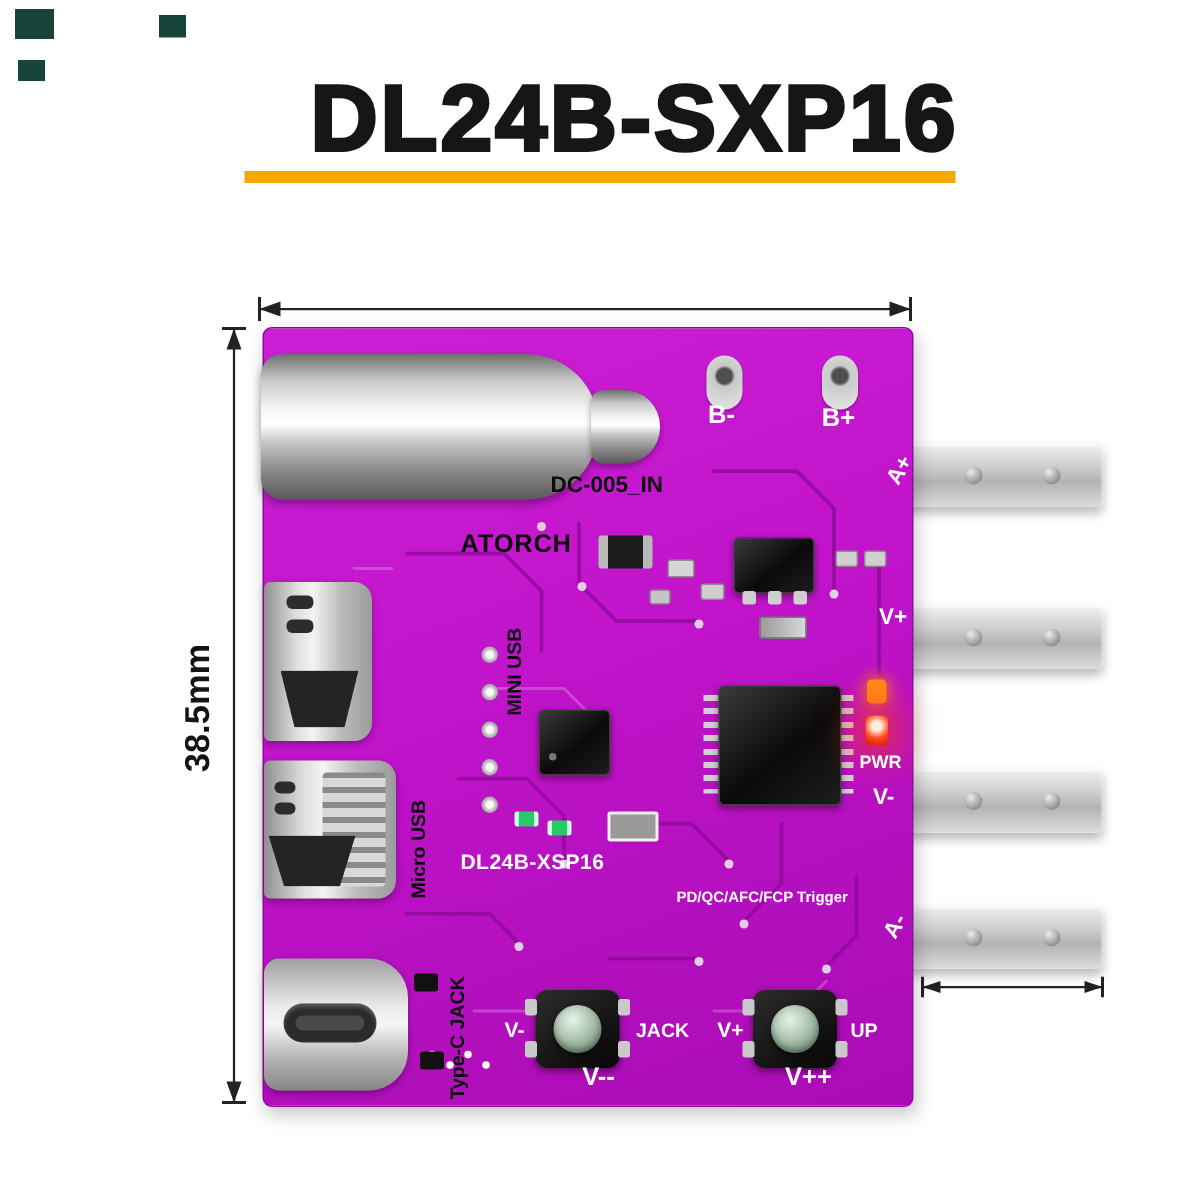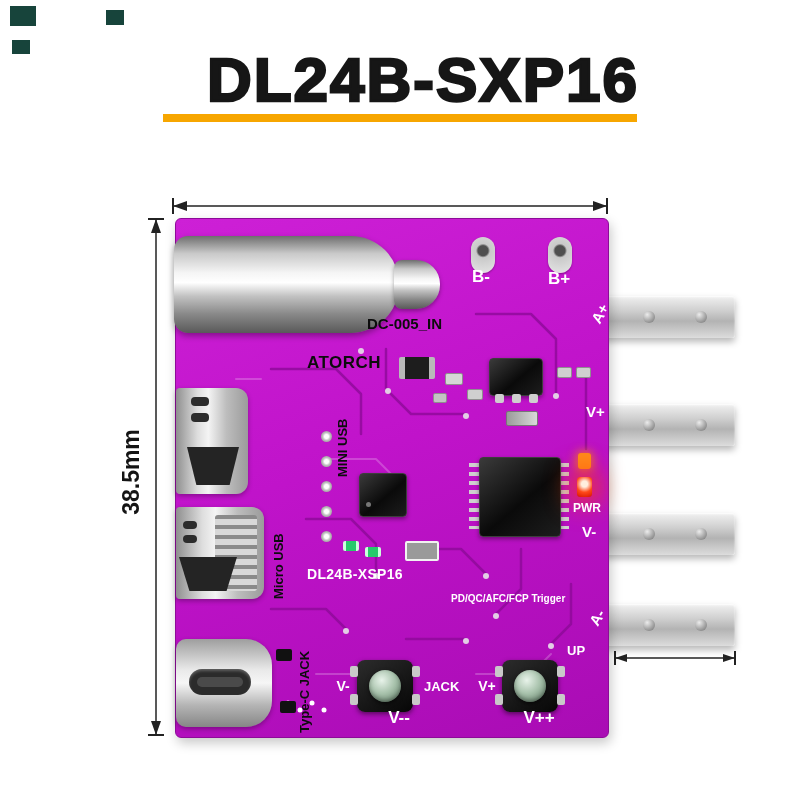--- a/index.html
+++ b/index.html
@@ -301,16 +301,16 @@
   <div class="silk" style="left:424px;top:679px;font-size:13px;z-index:4;">JACK</div>
   <div class="silk" style="left:374px;top:708px;width:50px;text-align:center;font-size:17px;z-index:4;">V--</div>
 
   <div class="silk" style="left:474px;top:678px;width:26px;text-align:center;font-size:14px;z-index:4;">V+</div>
   <div class="btn-base" style="left:502px;top:660px;z-index:3;"></div>
   <div class="btn-pin" style="left:495px;top:666px;z-index:3;"></div>
   <div class="btn-pin" style="left:495px;top:694px;z-index:3;"></div>
   <div class="btn-pin" style="left:557px;top:666px;z-index:3;"></div>
   <div class="btn-pin" style="left:557px;top:694px;z-index:3;"></div>
   <div class="btn-cap" style="left:514px;top:670px;z-index:4;"></div>
-  <div class="silk" style="left:567px;top:643px;font-size:13px;z-index:4;">UP</div>
+  <div class="silk" style="left:567px;top:679px;font-size:13px;z-index:4;">UP</div>
   <div class="silk" style="left:514px;top:708px;width:50px;text-align:center;font-size:17px;z-index:4;">V++</div>
 
 </div>
 
 </body></html>

